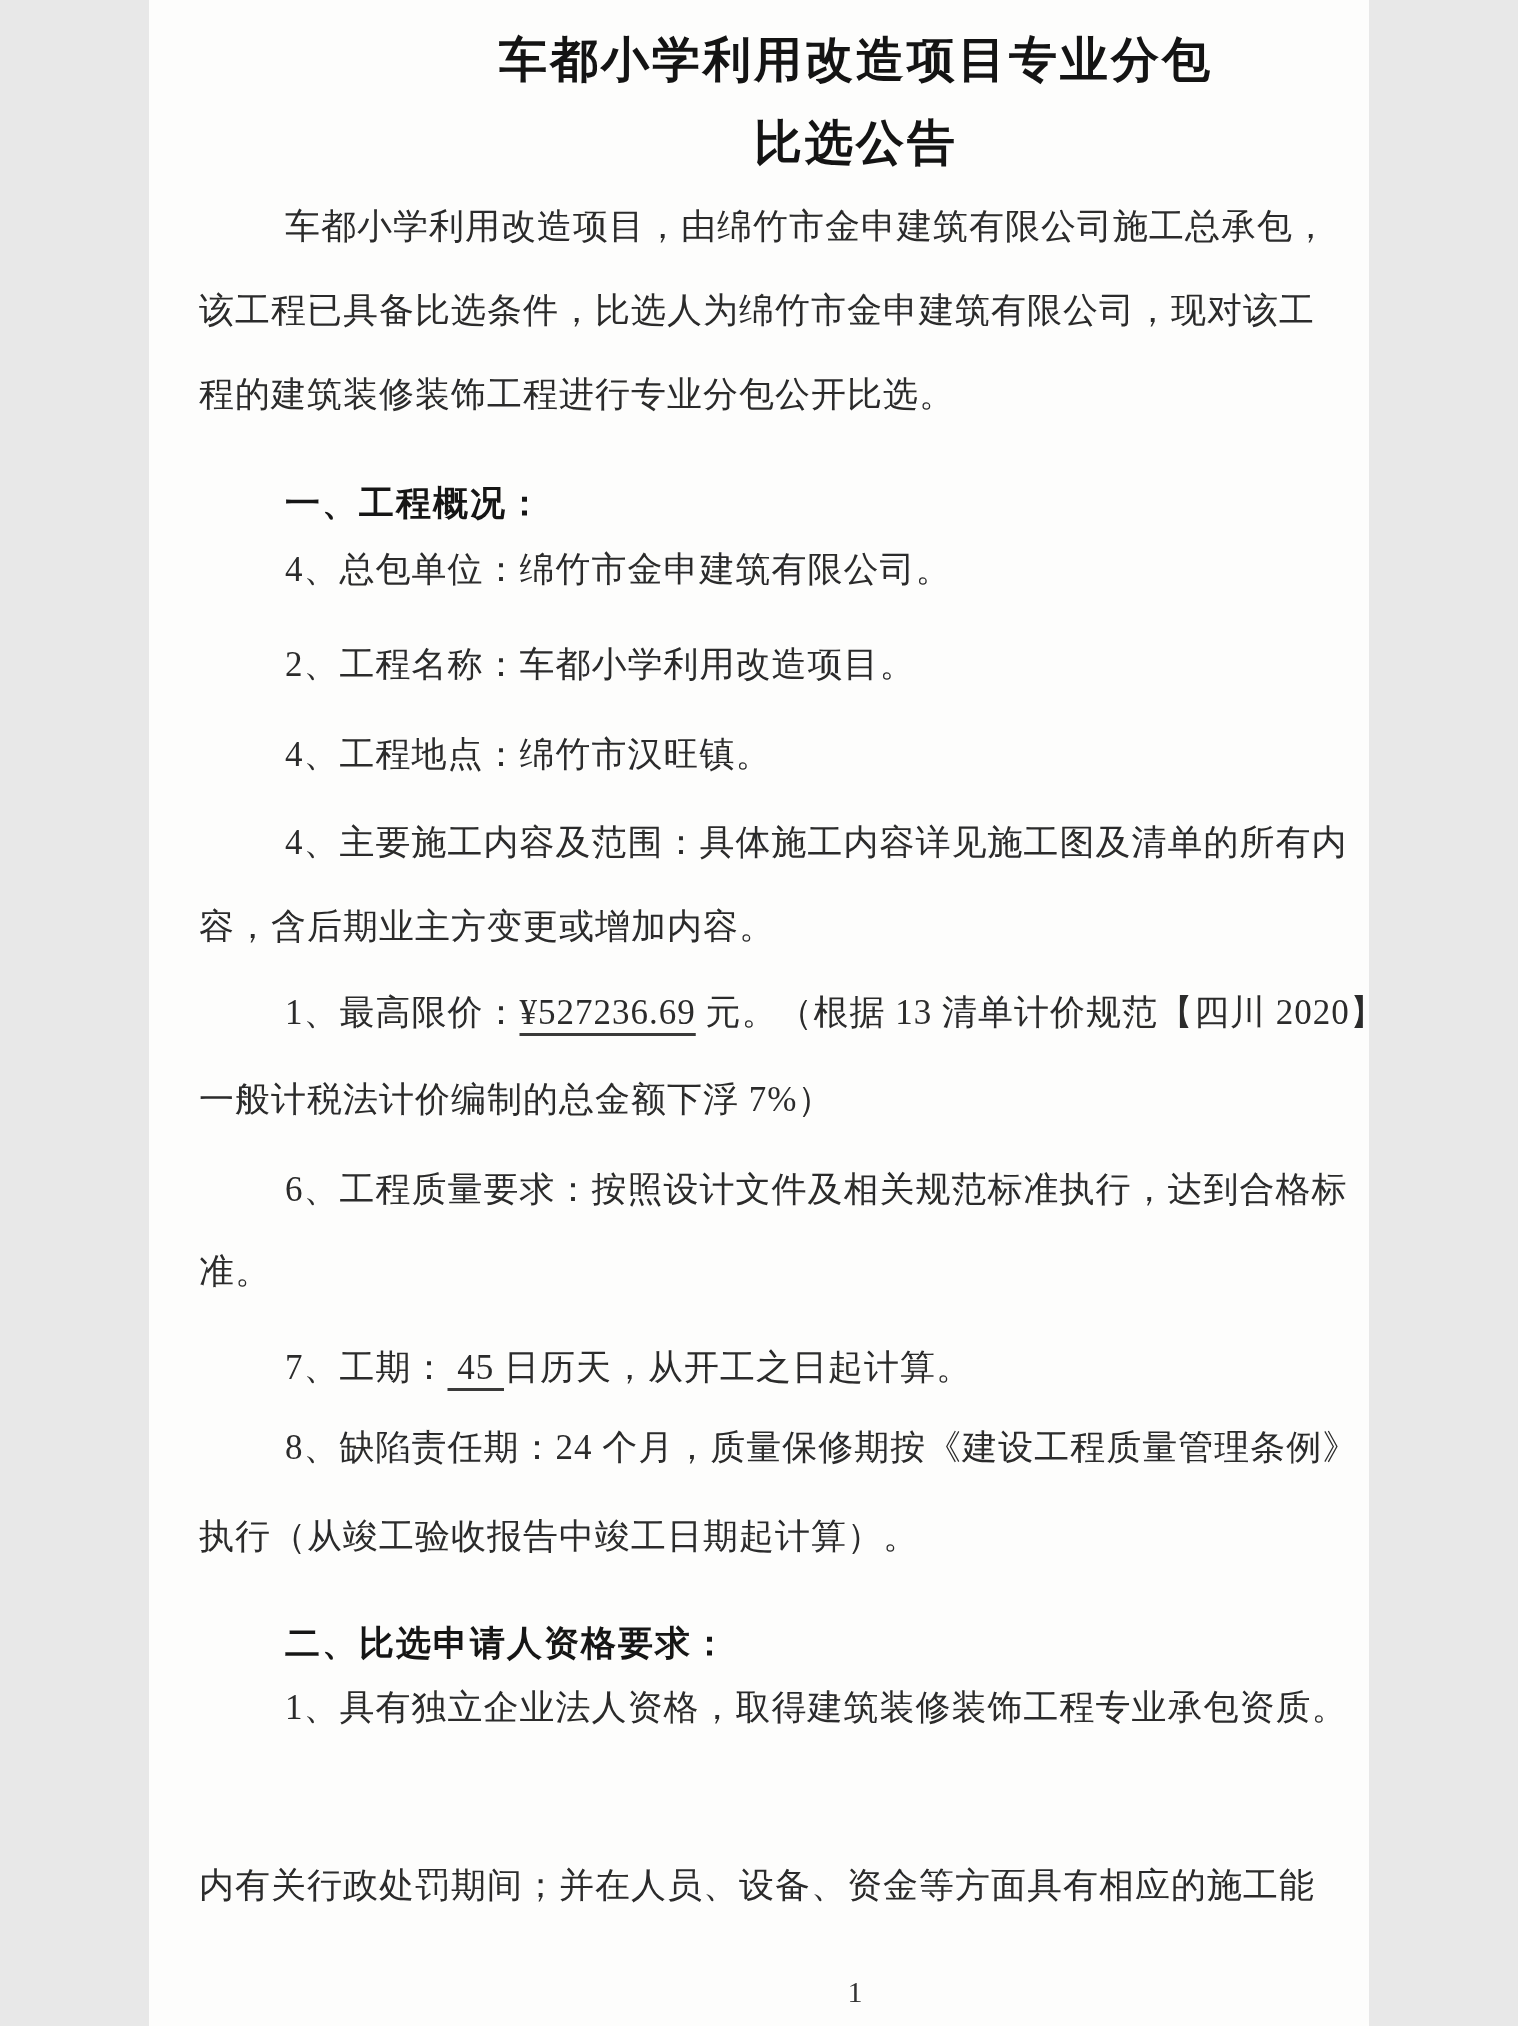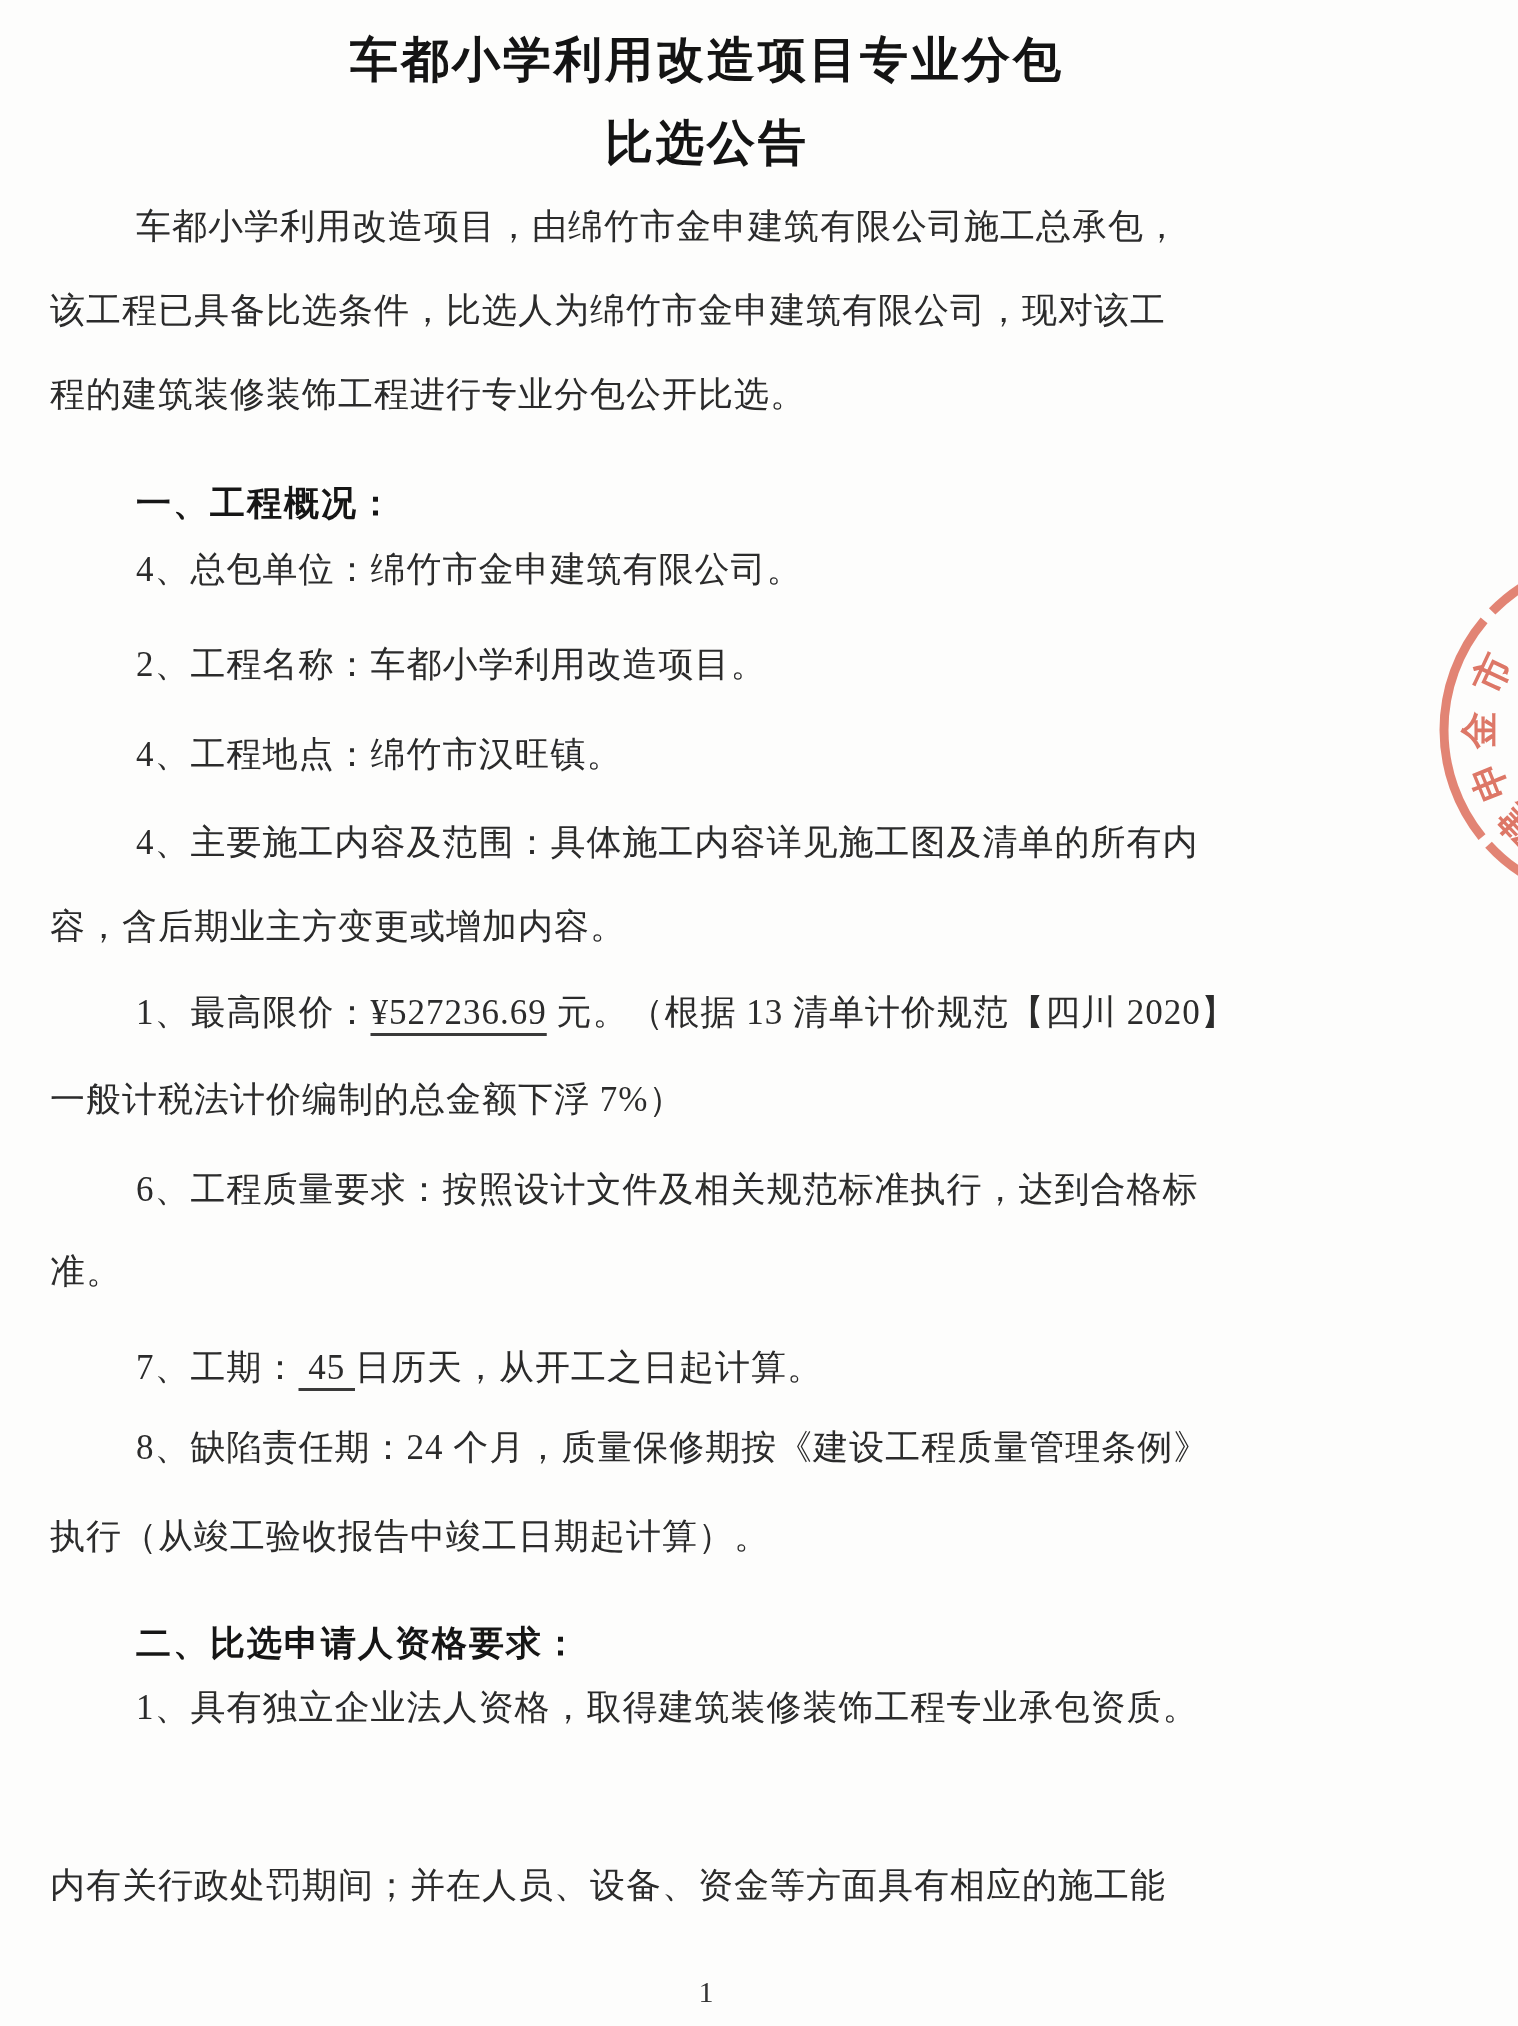--- a/index.html
+++ b/index.html
@@ -1,18 +1,18 @@
 <!DOCTYPE html>
 <html><head>
 <meta charset="utf-8">
 <style>
   html,body{margin:0;padding:0;background:#e8e8e8;}
   .page{
     position:relative;
-    width:1518px;height:2026px;
+    width:1220px;height:2026px;
     margin:0 auto;
     background:#fdfdfc;
     overflow:hidden;
     font-family:"Liberation Serif","DejaVu Serif",serif;
     color:#262626;
   }
   .line{
     position:absolute;
     left:50px;
     width:1460px;

